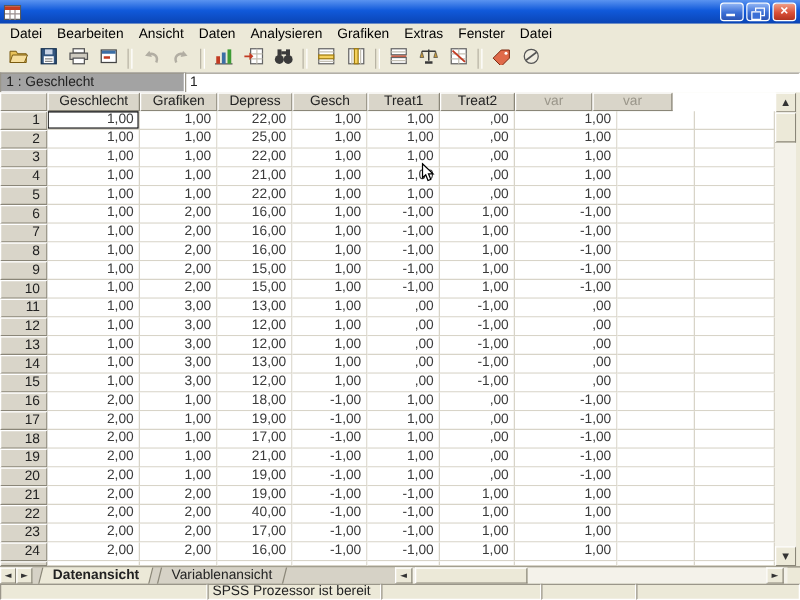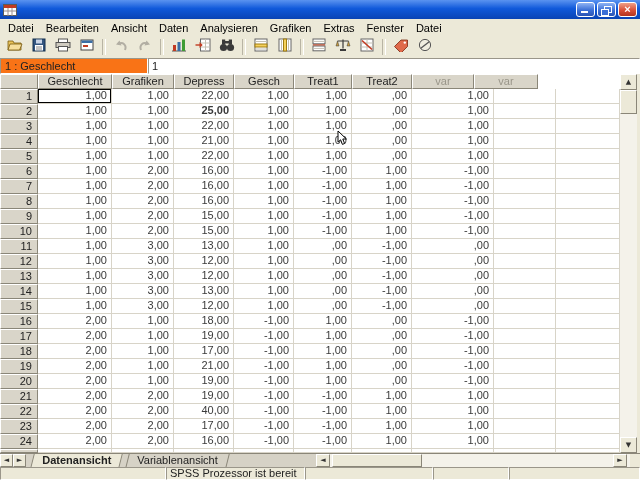--- a/index.html
+++ b/index.html
@@ -20,35 +20,35 @@
     background:linear-gradient(#8FB3F4,#3B6FD6 55%,#2B54B4)}
   .wbtn.close{background:linear-gradient(#F0A088,#DA5038 55%,#B23420)}
   .wbtn .minbar{position:absolute;left:4px;bottom:3px;width:7px;height:2px;background:#fff}
   .wbtn .rs1{position:absolute;left:6px;top:3px;width:6px;height:5px;border:1px solid #fff}
   .wbtn .rs2{position:absolute;left:3px;top:6px;width:6px;height:5px;border:1px solid #fff;background:#3B6FD6}
   .wbtn .x{position:absolute;left:0;top:0;right:0;bottom:0;color:#fff;font-size:11px;
     font-weight:bold;text-align:center;line-height:13px}
 
   
   .menubar{position:absolute;top:19px;left:0;right:0;height:17px;background:#ECE9D8;
-    display:flex;align-items:center;font-size:11px;color:#000;padding-left:2px}
+    display:flex;font-size:11px;color:#000;padding-left:2px}
   .menuitem{padding:2px 6px;white-space:nowrap}
 
   
   .toolbar{position:absolute;top:36px;left:0;right:0;height:22px;background:#ECE9D8;
     display:flex;align-items:center;padding-left:3px;border-bottom:1px solid #FFFFFF}
   .tbtn{width:22px;height:20px;display:flex;align-items:center;justify-content:center;
     border:1px solid transparent}
   .tsep{width:2px;height:16px;border-left:1px solid #B8B4A4;border-right:1px solid #fff;margin:0 3px}
 
   
   .cellrefbar{position:absolute;top:58px;left:0;right:0;height:16px;background:#ECE9D8;
     display:flex;font-size:11px}
   .refbox{width:148px;box-sizing:border-box;border:1px solid;
-    border-color:#9A968A #FFF #FFF #9A968A;background:#f97316;padding:1px 4px;
+    border-color:#9A968A #FFF #FFF #9A968A;background:#a3a3a3;padding:1px 4px;
     color:#222;white-space:nowrap}
   .editbox{flex:1;box-sizing:border-box;border:1px solid;
     border-color:#9A968A #FFF #FFF #9A968A;background:#FFF;padding:1px 3px;color:#222}
 
   
   .grid{position:absolute;top:74px;left:0;width:620px;height:379px;background:#fff;overflow:hidden}
   .grow{display:flex;height:15px}
   .cell{box-sizing:border-box;font-size:11px;line-height:13px;overflow:hidden;white-space:nowrap}
   .colhdr,.rowhdr,.corner{background:#D9D5C9;color:#222;
     border-top:1px solid #FFFFFF;border-left:1px solid #FFFFFF;
@@ -280,21 +280,21 @@
       <div class="cell datacell" style="width: 58px;">1,00</div>
       <div class="cell datacell" style="width: 60px;">,00</div>
       <div class="cell datacell" style="width: 82px;">1,00</div>
       <div class="cell datacell" style="width: 62px;"></div>
       <div class="cell datacell" style="width: 64px;"></div>
     </div>
     <div class="grow">
       <div class="cell rowhdr">2</div>
       <div class="cell datacell" style="width: 74px;">1,00</div>
       <div class="cell datacell" style="width: 62px;">1,00</div>
-      <div class="cell datacell" style="width: 60px; font-weight: bold;">25,00</div>
+      <div class="cell datacell" style="width: 60px;">25,00</div>
       <div class="cell datacell" style="width: 60px;">1,00</div>
       <div class="cell datacell" style="width: 58px;">1,00</div>
       <div class="cell datacell" style="width: 60px;">,00</div>
       <div class="cell datacell" style="width: 82px;">1,00</div>
       <div class="cell datacell" style="width: 62px;"></div>
       <div class="cell datacell" style="width: 64px;"></div>
     </div>
     <div class="grow">
       <div class="cell rowhdr">3</div>
       <div class="cell datacell" style="width: 74px;">1,00</div>

